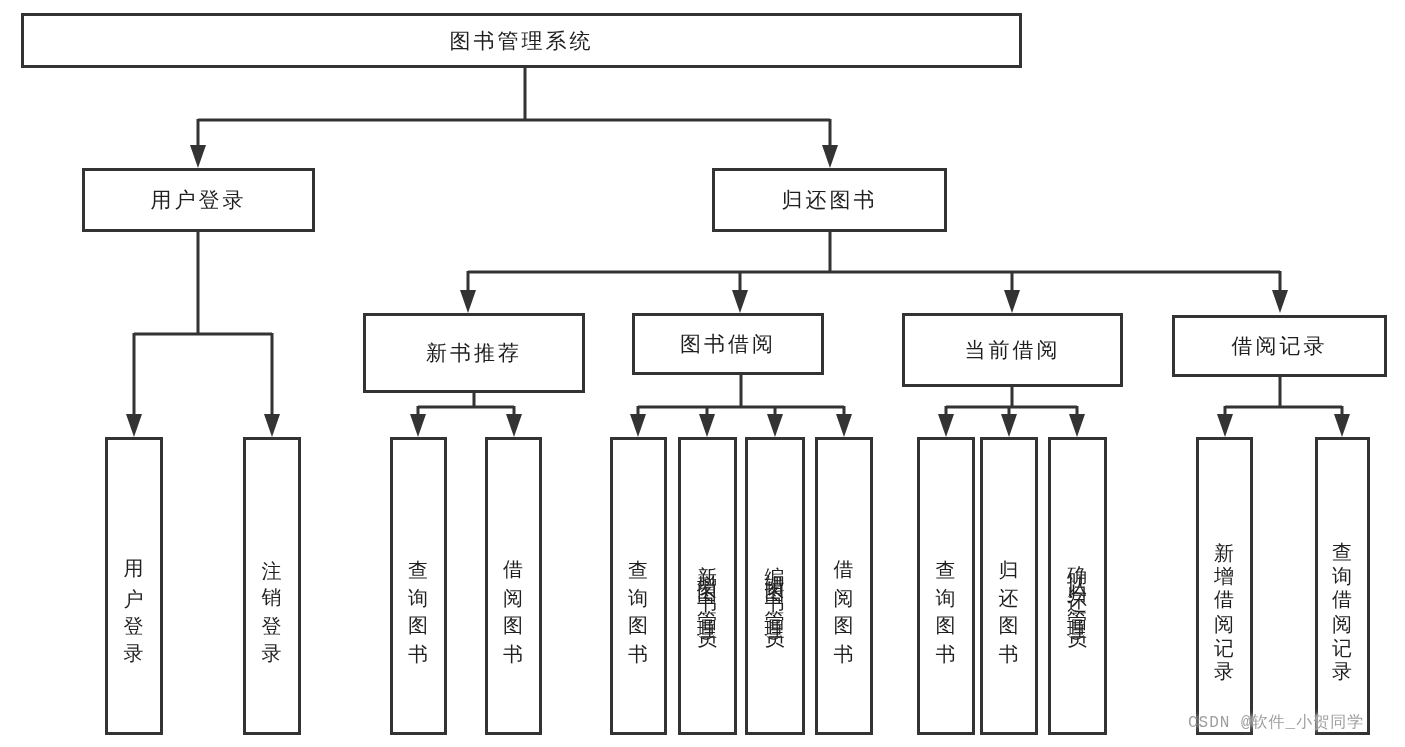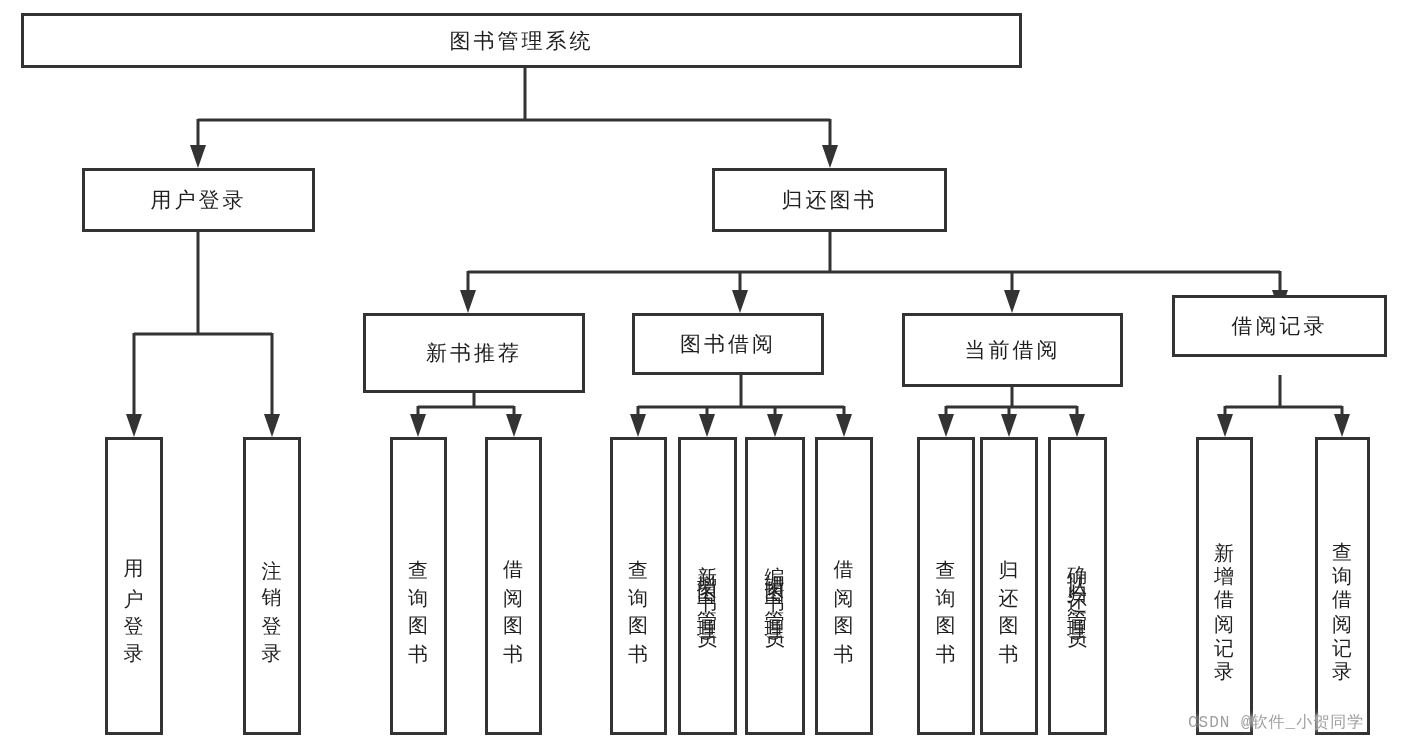--- a/index.html
+++ b/index.html
@@ -106,21 +106,21 @@
 
   <div class="node h" style="left:363px;top:313px;width:222px;height:80px">
     <span>新书推荐</span>
   </div>
   <div class="node h" style="left:632px;top:313px;width:192px;height:62px">
     <span>图书借阅</span>
   </div>
   <div class="node h" style="left:902px;top:313px;width:221px;height:74px">
     <span>当前借阅</span>
   </div>
-  <div class="node h" style="left:1172px;top:295px;width:215px;height:62px">
+  <div class="node h" style="left:1172px;top:315px;width:215px;height:62px">
     <span>借阅记录</span>
   </div>
 
   <div class="node v" style="left:105px;top:437px;width:58px;height:298px">
     <span class="v-text" style="letter-spacing: 28px; margin-bottom: -28px;">用户登录</span>
   </div>
   <div class="node v" style="left:243px;top:437px;width:58px;height:298px">
     <span class="v-text" style="letter-spacing: 28px; margin-bottom: -28px;">注销登录</span>
   </div>
   <div class="node v" style="left:390px;top:437px;width:57px;height:298px">

